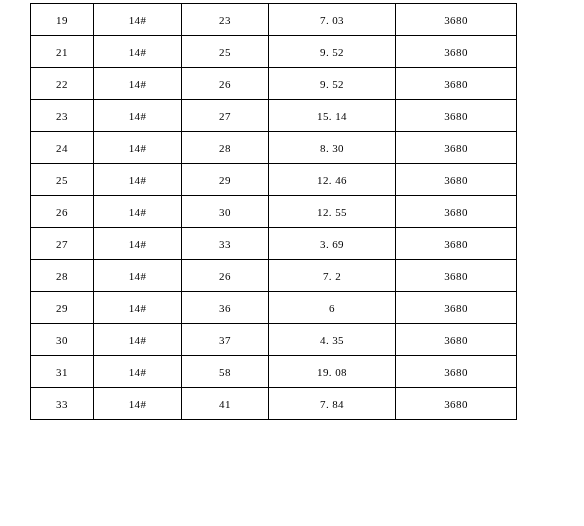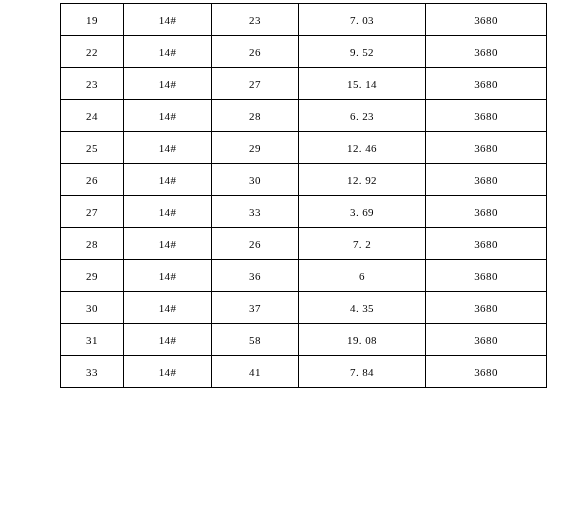--- a/index.html
+++ b/index.html
@@ -9,21 +9,21 @@
   }
   body {
     width: 584px;
     height: 526px;
     overflow: hidden;
     font-family: "Liberation Serif", "DejaVu Serif", serif;
   }
 
   #table-wrap {
     position: absolute;
-    left: 60px;
+    left: 30px;
     top: 3px;
     width: 486px;
   }
 
   table.data-table {
     border-collapse: collapse;
     table-layout: fixed;
     width: 486px;
     background: #ffffff;
   }
@@ -63,52 +63,59 @@
     </colgroup>
     <tbody id="table-body">
         <tr>
           <td>19</td>
           <td>14#</td>
           <td>23</td>
           <td>7. 03</td>
           <td>3680</td>
         </tr>
         <tr>
+          <td>21</td>
+          <td>14#</td>
+          <td>25</td>
+          <td>9. 52</td>
+          <td>3680</td>
+        </tr>
+        <tr>
           <td>22</td>
           <td>14#</td>
           <td>26</td>
           <td>9. 52</td>
           <td>3680</td>
         </tr>
         <tr>
           <td>23</td>
           <td>14#</td>
           <td>27</td>
           <td>15. 14</td>
           <td>3680</td>
         </tr>
         <tr>
           <td>24</td>
           <td>14#</td>
           <td>28</td>
-          <td>6. 23</td>
+          <td>8. 30</td>
           <td>3680</td>
         </tr>
         <tr>
           <td>25</td>
           <td>14#</td>
           <td>29</td>
           <td>12. 46</td>
           <td>3680</td>
         </tr>
         <tr>
           <td>26</td>
           <td>14#</td>
           <td>30</td>
-          <td>12. 92</td>
+          <td>12. 55</td>
           <td>3680</td>
         </tr>
         <tr>
           <td>27</td>
           <td>14#</td>
           <td>33</td>
           <td>3. 69</td>
           <td>3680</td>
         </tr>
         <tr>

